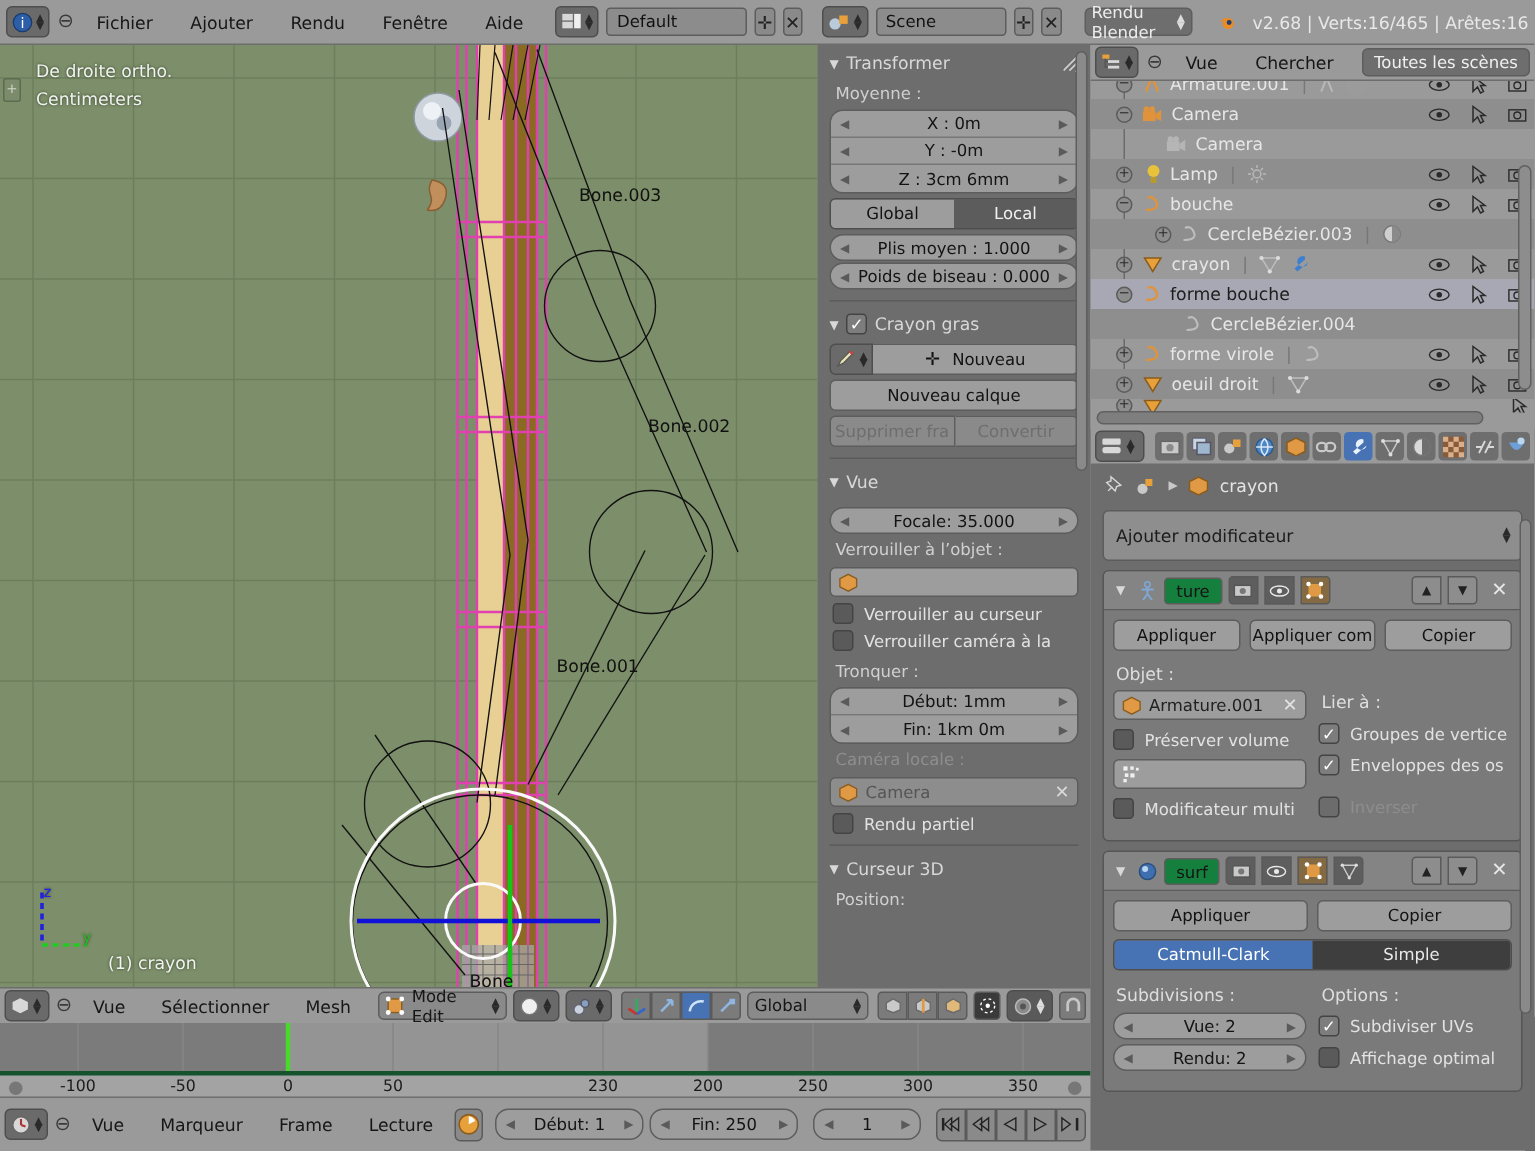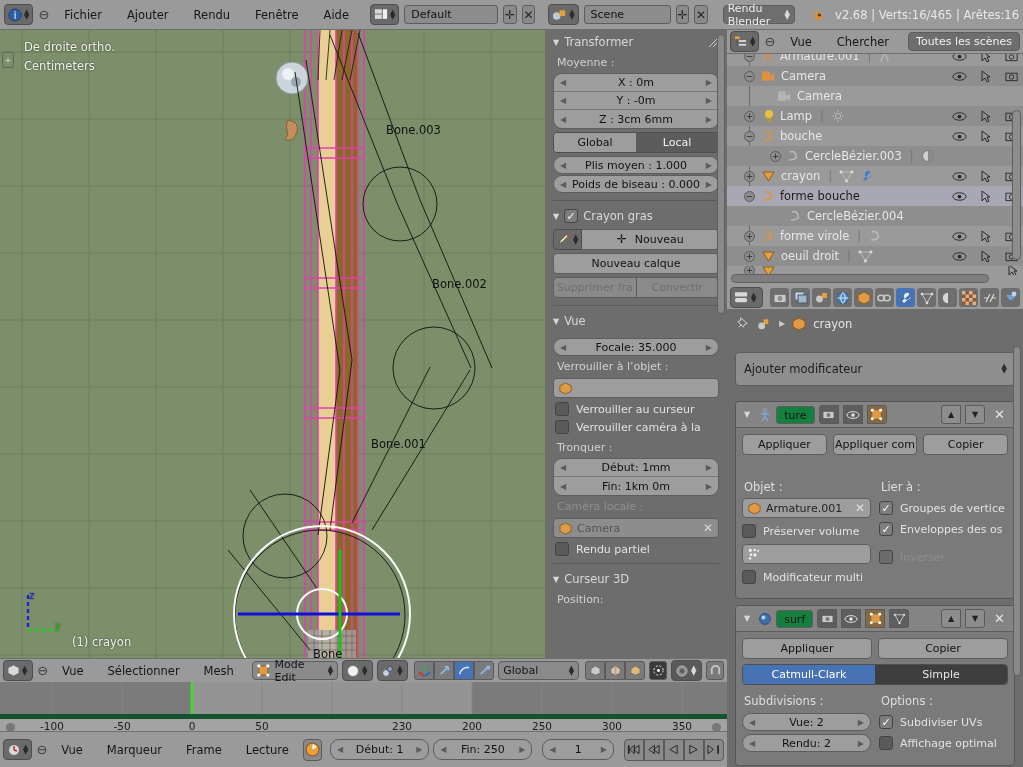--- a/index.html
+++ b/index.html
@@ -46,21 +46,21 @@
 
   
   #vpbar { position:absolute; left:0; top:658px; width:727px; height:24px;
            background:#9a9a9a; border-top:1px solid #6d6d6d; display:flex;
            align-items:center; padding:0 3px; gap:4px; }
 
   
   #timeline { position:absolute; left:0; top:682px; width:727px; height:85px; background:#a0a0a0; }
   #tl-canvas { position:absolute; left:0; top:0; width:727px; height:32px; background:#949494; }
   #tl-ruler { position:absolute; left:0; top:32px; width:727px; height:17px;
-              background:#a3a3a3; border-top:5px solid #14532d; }
+              background:#a3a3a3; border-top:3px solid #14532d; }
   .tick { position:absolute; top:1px; color:#1b1b1b; font-size:10.5px; transform:translateX(-50%); }
   #tl-bar { position:absolute; left:0; top:49px; width:727px; height:36px;
             background:#9a9a9a; border-top:1px solid #6f6f6f;
             display:flex; align-items:center; padding:0 3px; gap:4px; }
 
   
   #npanel { position:absolute; left:545px; top:30px; width:182px; height:628px;
             background:#6d6d6d; overflow:hidden; }
   .panel-title { display:flex; align-items:center; gap:5px; color:#d8d8d8;
                  font-size:11.5px; padding:5px 8px 4px 8px; }
@@ -119,21 +119,21 @@
   
   #props { position:absolute; left:727px; top:286px; width:296px; height:481px;
            background:#6d6d6d; overflow:hidden; }
   #props-hdr { height:24px; background:#9a9a9a; border-bottom:1px solid #6d6d6d;
                display:flex; align-items:center; gap:3px; padding:0 3px; }
   .tabicon { width:19px; height:19px; border-radius:3px; background:#6e6e6e;
              display:flex; align-items:center; justify-content:center; font-size:11px; }
   .tabicon.active { background:#4772b3; }
   .breadcrumb { display:flex; align-items:center; gap:7px; padding:6px 8px; color:#e4e4e4; font-size:11.5px; }
   .adddrop { background:#8e8e8e; border:1px solid #5d5d5d; border-radius:4px; height:21px;
-             margin:15px 8px; display:flex; align-items:center; padding:16px 8px;
+             margin:3px 8px; display:flex; align-items:center; padding:16px 8px;
              color:#1c1c1c; font-size:11.5px; position:relative; }
   .modbox { margin:6px 8px; border:1px solid #565656; border-radius:4px; background:#7a7a7a; }
   .modhdr { display:flex; align-items:center; gap:4px; padding:3px 4px; background:#848484;
             border-bottom:1px solid #5c5c5c; border-radius:3px 3px 0 0; }
   .modname { background:#15803d; border:1px solid #5d5d5d; border-radius:3px;
              height:18px; line-height:17px; padding:0 7px; color:#141414; font-size:11px; }
   .minibtn { width:20px; height:19px; background:#7b7b7b; border:1px solid #5a5a5a;
              display:flex; align-items:center; justify-content:center; font-size:10px; }
   .modbody { padding:6px 6px 8px 6px; }
   .row3 { display:flex; gap:6px; }
@@ -1142,21 +1142,21 @@
         <span class="minibtn" style="background:#8d8d8d;border-radius:3px 0 0 3px;color:#222;font-size:8px;">▲</span>
         <span class="minibtn" style="background:#8d8d8d;border-radius:0 3px 3px 0;color:#222;font-size:8px;">▼</span>
         <span style="color:#e6e6e6;font-size:13px;padding:0 5px;">✕</span>
       </div>
       <div class="modbody">
         <div class="row3">
           <div class="btn">Appliquer</div>
           <div class="btn">Appliquer com</div>
           <div class="btn">Copier</div>
         </div>
-        <div class="col2" style="margin-top:21px;">
+        <div class="col2" style="margin-top:4px;align-items:flex-end;">
           <div>
             <div class="hdrlbl">Objet  :</div>
             <div class="objfield" style="margin:2px 0;justify-content:space-between;">
               <span style="display:flex;align-items:center;gap:5px;">
                 <svg width="13" height="13" viewBox="0 0 14 14">
                     <path d="M7 1 L13 4 L13 10 L7 13 L1 10 L1 4 Z" fill="#e09a46" stroke="#8a5c1d"></path>
                   </svg>
                 <span>Armature.001</span>
               </span>
               <span style="color:#e2e2e2;font-size:12px;">✕</span>

